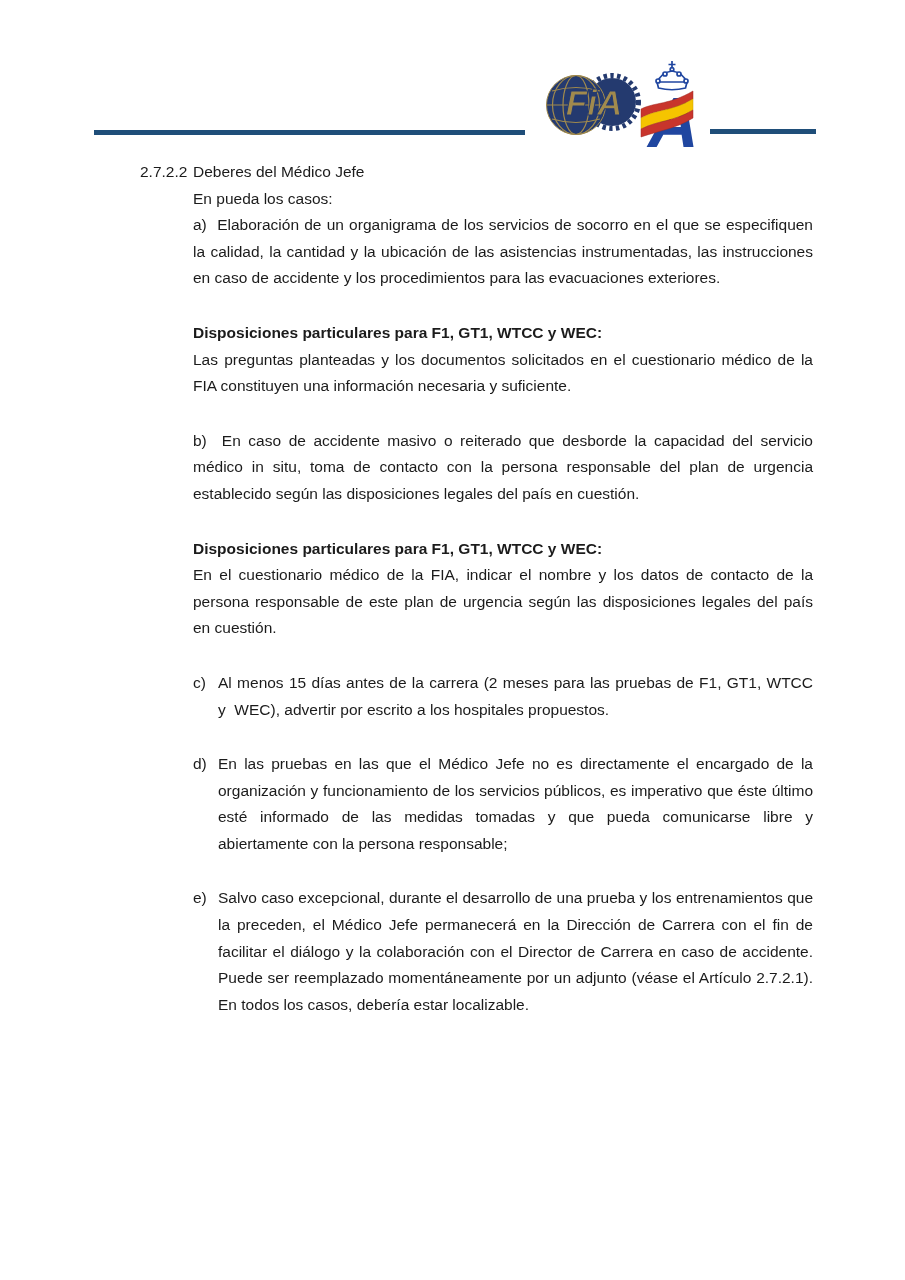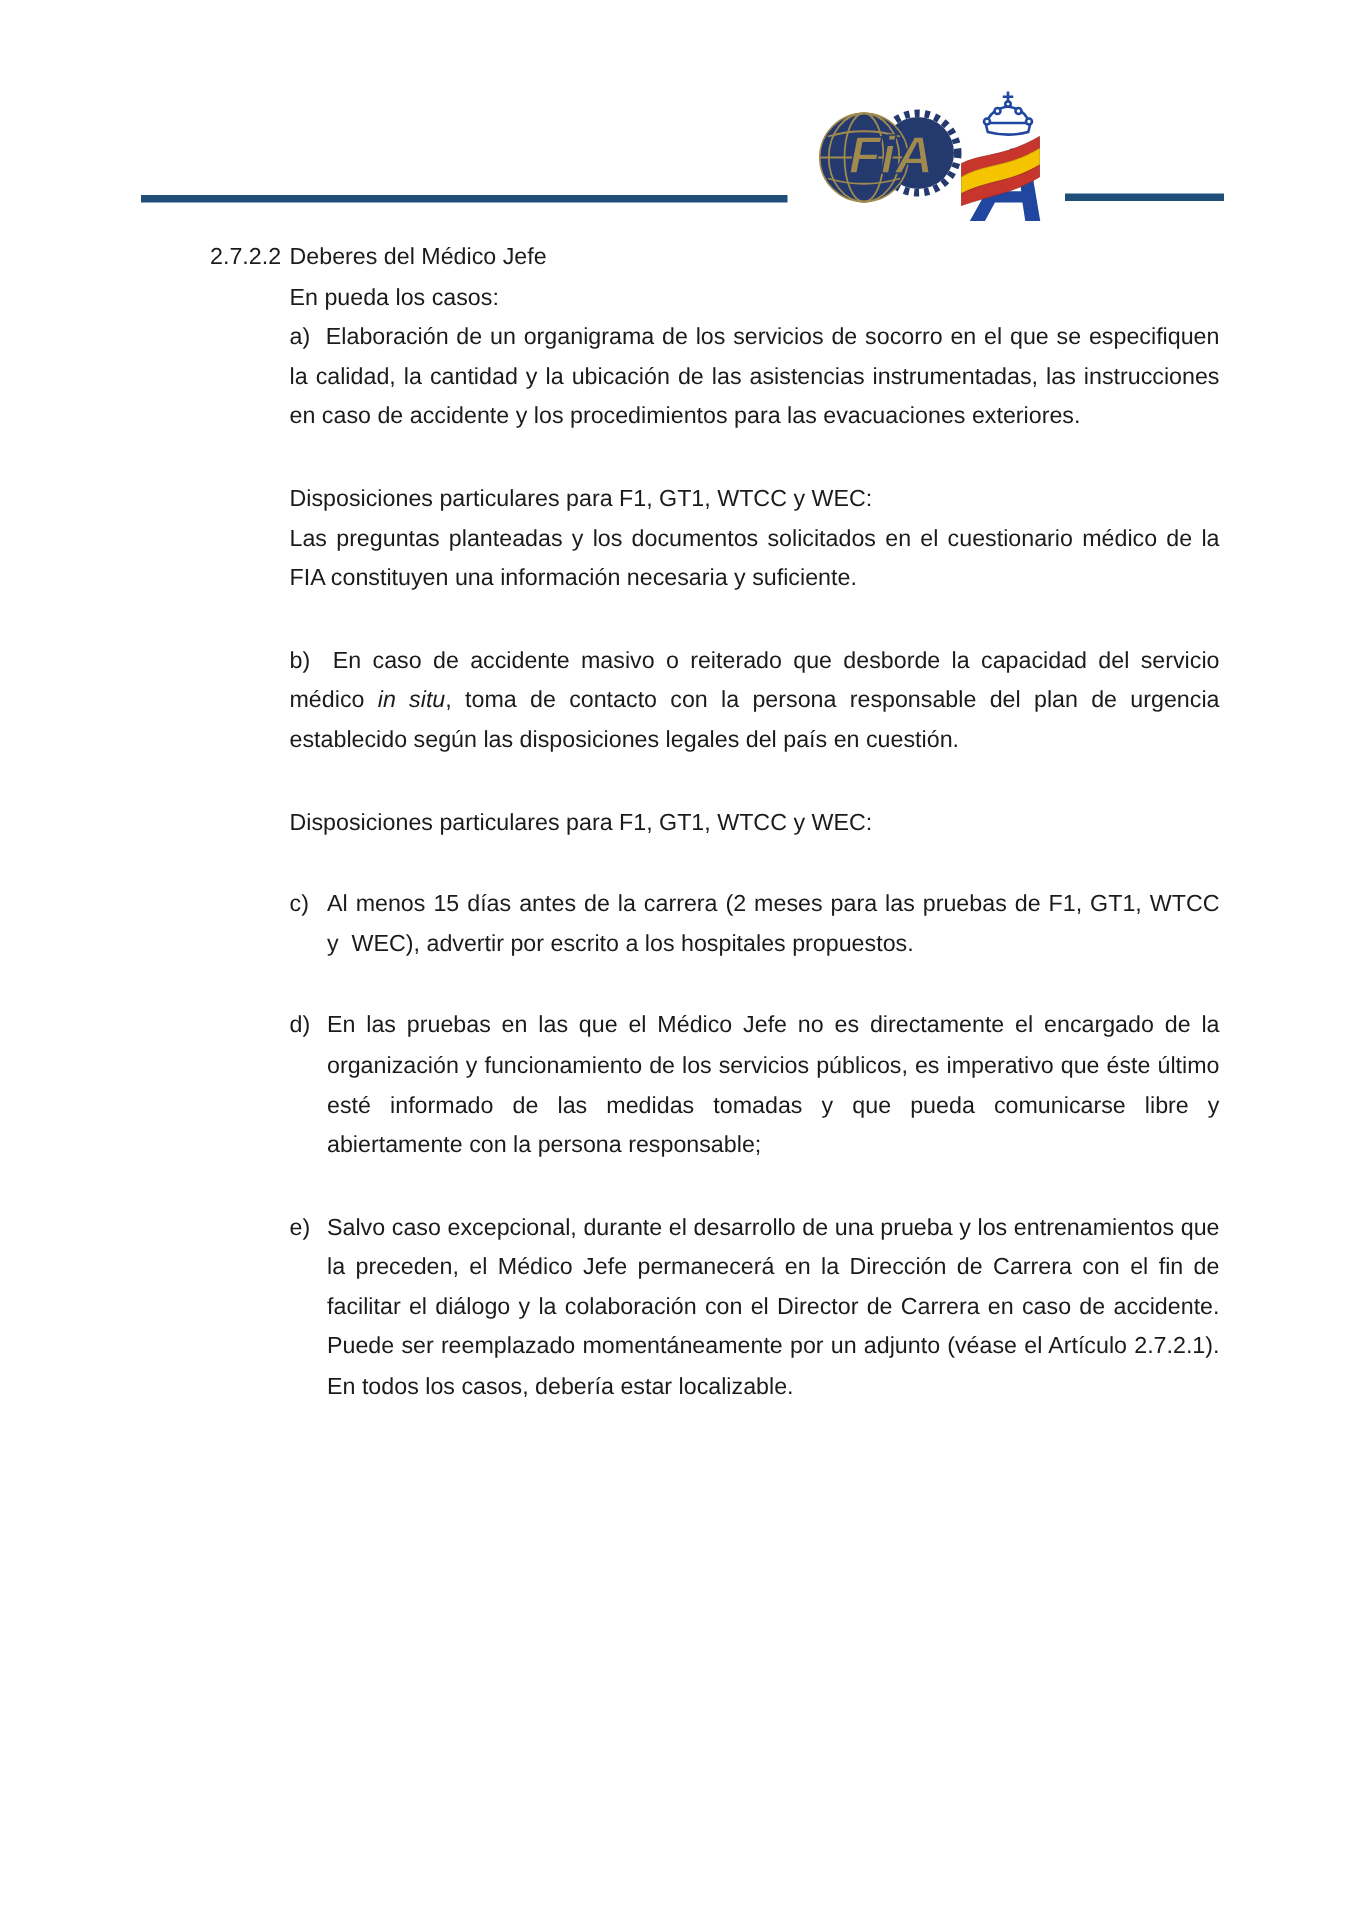--- a/index.html
+++ b/index.html
@@ -27,26 +27,26 @@
     top: 159px;
     width: 673px;
     font-size: 15.5px;
     line-height: 26.6px;
   }
   .section-head { display: flex; }
   .sec-num { width: 53px; flex: 0 0 53px; }
   .sec-title { font-size: 15.5px; font-weight: normal; margin: 0; line-height: 26.6px; }
 
   .content p { margin: 0 0 0 53px; }
-  .bold { font-weight: normal; }
+  .bold { font-weight: bold; }
   .just { text-align: justify; }
   .gap { margin-top: 28px !important; }
   .hang { position: relative; padding-left: 25px; }
   .hang .letter { position: absolute; left: 0; top: 0; }
-  .italic { font-style: italic; }
+  .italic { }
 </style>
 </head>
 <body>
 
 <div class="page">
 
   <div>
     <div class="rule rule-left"></div>
     <div class="rule rule-right"></div>
 
@@ -102,20 +102,21 @@
 
     <div>
       <p class="bold gap">Disposiciones particulares para F1, GT1, WTCC y WEC:</p>
       <p class="just">Las preguntas planteadas y los documentos solicitados en el cuestionario médico de la FIA constituyen una información necesaria y suficiente.</p>
     </div>
 
     <p class="just gap"><span>b)&nbsp; En caso de accidente masivo o reiterado que desborde la capacidad del servicio médico </span><span class="italic">in situ</span><span>, toma de contacto con la persona responsable del plan de urgencia establecido según las disposiciones legales del país en cuestión.</span></p>
 
     <div>
       <p class="bold gap">Disposiciones particulares para F1, GT1, WTCC y WEC:</p>
+      <p class="just">En el cuestionario médico de la FIA, indicar el nombre y los datos de contacto de la persona responsable de este plan de urgencia según las disposiciones legales del país en cuestión.</p>
     </div>
 
     <p class="just hang gap"><span class="letter">c)</span><span>Al menos 15 días antes de la carrera (2 meses para las pruebas de F1, GT1, WTCC y&nbsp; WEC), advertir por escrito a los hospitales propuestos.</span></p>
 
     <p class="just hang gap"><span class="letter">d)</span><span>En las pruebas en las que el Médico Jefe no es directamente el encargado de la organización y funcionamiento de los servicios públicos, es imperativo que éste último esté informado de las medidas tomadas y que pueda comunicarse libre y abiertamente con la persona responsable;</span></p>
 
     <p class="just hang gap"><span class="letter">e)</span><span>Salvo caso excepcional, durante el desarrollo de una prueba y los entrenamientos que la preceden, el Médico Jefe permanecerá en la Dirección de Carrera con el fin de facilitar el diálogo y la colaboración con el Director de Carrera en caso de accidente. Puede ser reemplazado momentáneamente por un adjunto (véase el Artículo 2.7.2.1). En todos los casos, debería estar localizable.</span></p>
 
   </main>
 </div>

